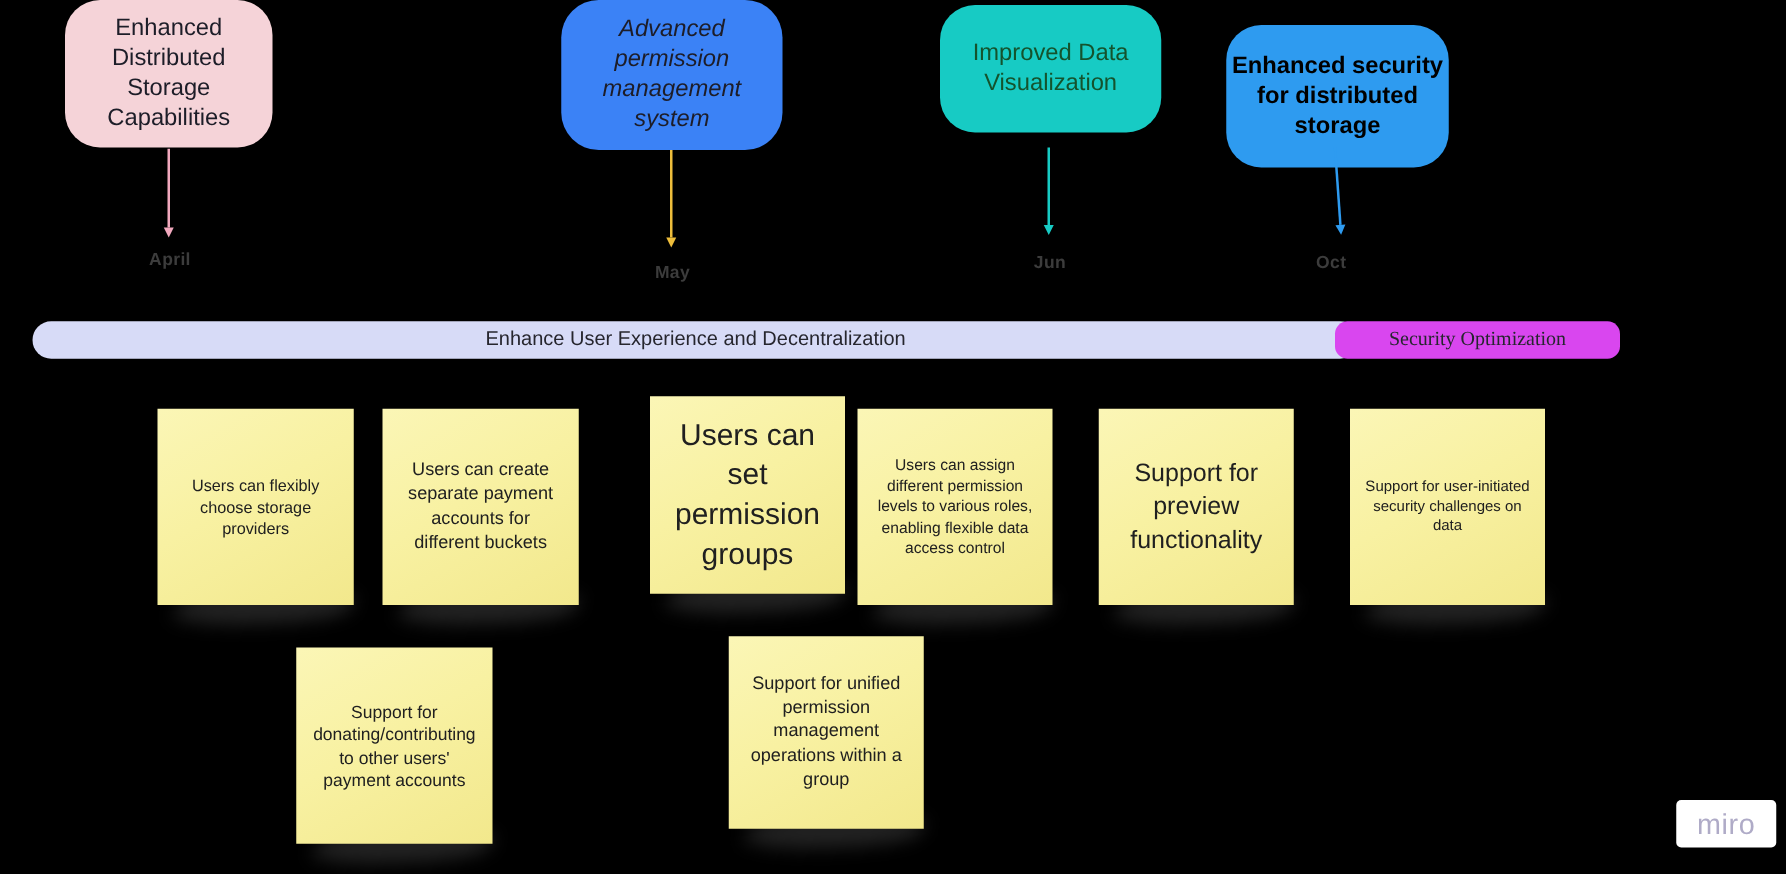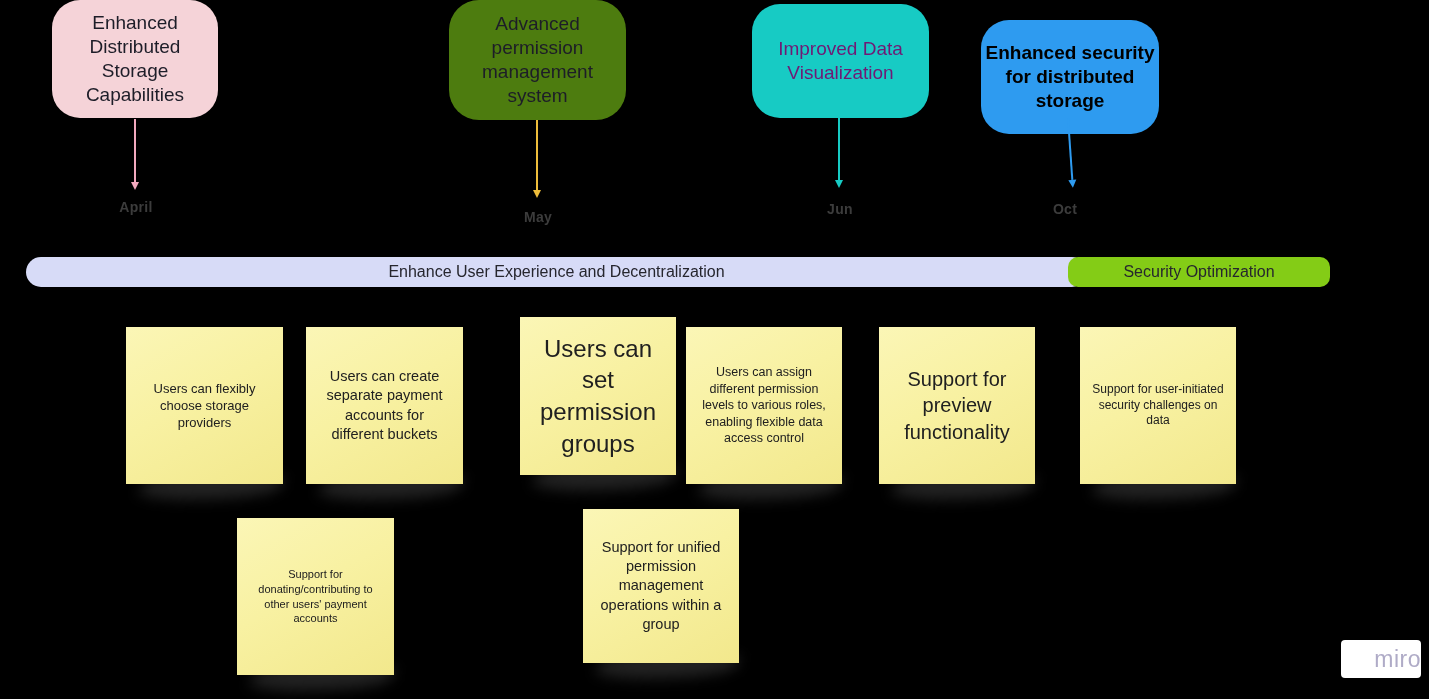--- a/index.html
+++ b/index.html
@@ -99,39 +99,39 @@
   .watermark {
     position: absolute;
     left: 1341px;
     top: 640px;
     width: 80px;
     height: 38px;
     background: #ffffff;
     border-radius: 4px;
     display: flex;
     align-items: center;
-    justify-content: flex-end;
+    justify-content: center;
     font-size: 23px;
     font-weight: 500;
     letter-spacing: 0.5px;
     color: #afabc7;
   }
 </style>
 </head>
 <body>
 
 <div class="board">
 
   <div class="callout" style="left: 52px; top: 0px; width: 166px; height: 118px; background-color: rgb(245, 211, 216); color: rgb(29, 29, 40);">
     <span class="callout-text">Enhanced Distributed Storage Capabilities</span>
   </div>
-  <div class="callout" style="left: 449px; top: 0px; width: 177px; height: 120px; border-radius: 30px; background-color: #4d7c0f; color: rgb(29, 29, 40);">
+  <div class="callout" style="left: 449px; top: 0px; width: 177px; height: 120px; border-radius: 30px; background-color: #3b82f6; color: rgb(29, 29, 40); font-style: italic;">
     <span class="callout-text">Advanced permission management system</span>
   </div>
-  <div class="callout" style="left: 752px; top: 4px; width: 177px; height: 114px; background-color: rgb(23, 203, 196); color: #701a75;">
+  <div class="callout" style="left: 752px; top: 4px; width: 177px; height: 102px; background-color: rgb(23, 203, 196); color: #14532d;">
     <span class="callout-text">Improved Data Visualization</span>
   </div>
   <div class="callout" style="left: 981px; top: 20px; width: 178px; height: 114px; background-color: rgb(46, 155, 240); color: #000000; font-weight: bold;">
     <span class="callout-text">Enhanced security for distributed storage</span>
   </div>
 
   <div class="connector" style="left:131px; top:119px; height:71px;">
     <div class="shaft" style="background-color: rgb(242, 169, 190);"></div>
     <div class="arrowhead" style="border-top-color: rgb(242, 169, 190);"></div>
   </div>
@@ -149,21 +149,21 @@
   </div>
 
   <div class="month" style="left:106px; top:199px;">April</div>
   <div class="month" style="left:508px; top:209px;">May</div>
   <div class="month" style="left:810px; top:201px;">Jun</div>
   <div class="month" style="left:1035px; top:201px;">Oct</div>
 
   <div class="phase-bar" style="left: 0px; width: 1061px; border-radius: 15px; background-color: rgb(215, 219, 247); margin-left: 26px;">
     <span class="phase-label">Enhance User Experience and Decentralization</span>
   </div>
-  <div class="phase-bar" style="left: 1068px; width: 262px; border-radius: 10px; background-color: #84cc16;">
+  <div class="phase-bar" style="left: 1068px; width: 228px; border-radius: 10px; background-color: #d946ef; font-family: Liberation Serif, serif;">
     <span class="phase-label">Security Optimization</span>
   </div>
 
   <div class="note" style="left:126px; top:327px; font-size:13px;">
     <div class="note-text">Users can flexibly choose storage providers</div>
   </div>
   <div class="note" style="left:306px; top:327px; font-size:14.5px;">
     <div class="note-text">Users can create separate payment accounts for different buckets</div>
   </div>
   <div class="note" style="left:505px; top:317px; width:156px; height:158px; font-size:24px;margin-left:15px;">
@@ -172,21 +172,21 @@
   <div class="note" style="left:686px; top:327px; width:156px; font-size:12.5px;">
     <div class="note-text">Users can assign different permission levels to various roles, enabling flexible data access control</div>
   </div>
   <div class="note" style="left:879px; top:327px; width:156px; font-size:20px;">
     <div class="note-text">Support for preview functionality</div>
   </div>
   <div class="note" style="left:1080px; top:327px; width:156px; font-size:12px;">
     <div class="note-text">Support for user-initiated security challenges on data</div>
   </div>
 
-  <div class="note" style="left:237px; top:518px; font-size:11px;">
+  <div class="note" style="left:237px; top:518px; font-size:14px;">
     <div class="note-text">Support for donating/contributing to other users' payment accounts</div>
   </div>
   <div class="note" style="left:583px; top:509px; width:156px; height:154px; font-size:14.5px;">
     <div class="note-text">Support for unified permission management operations within a group</div>
   </div>
 
   <div class="watermark">
     <span>miro</span>
   </div>
 

